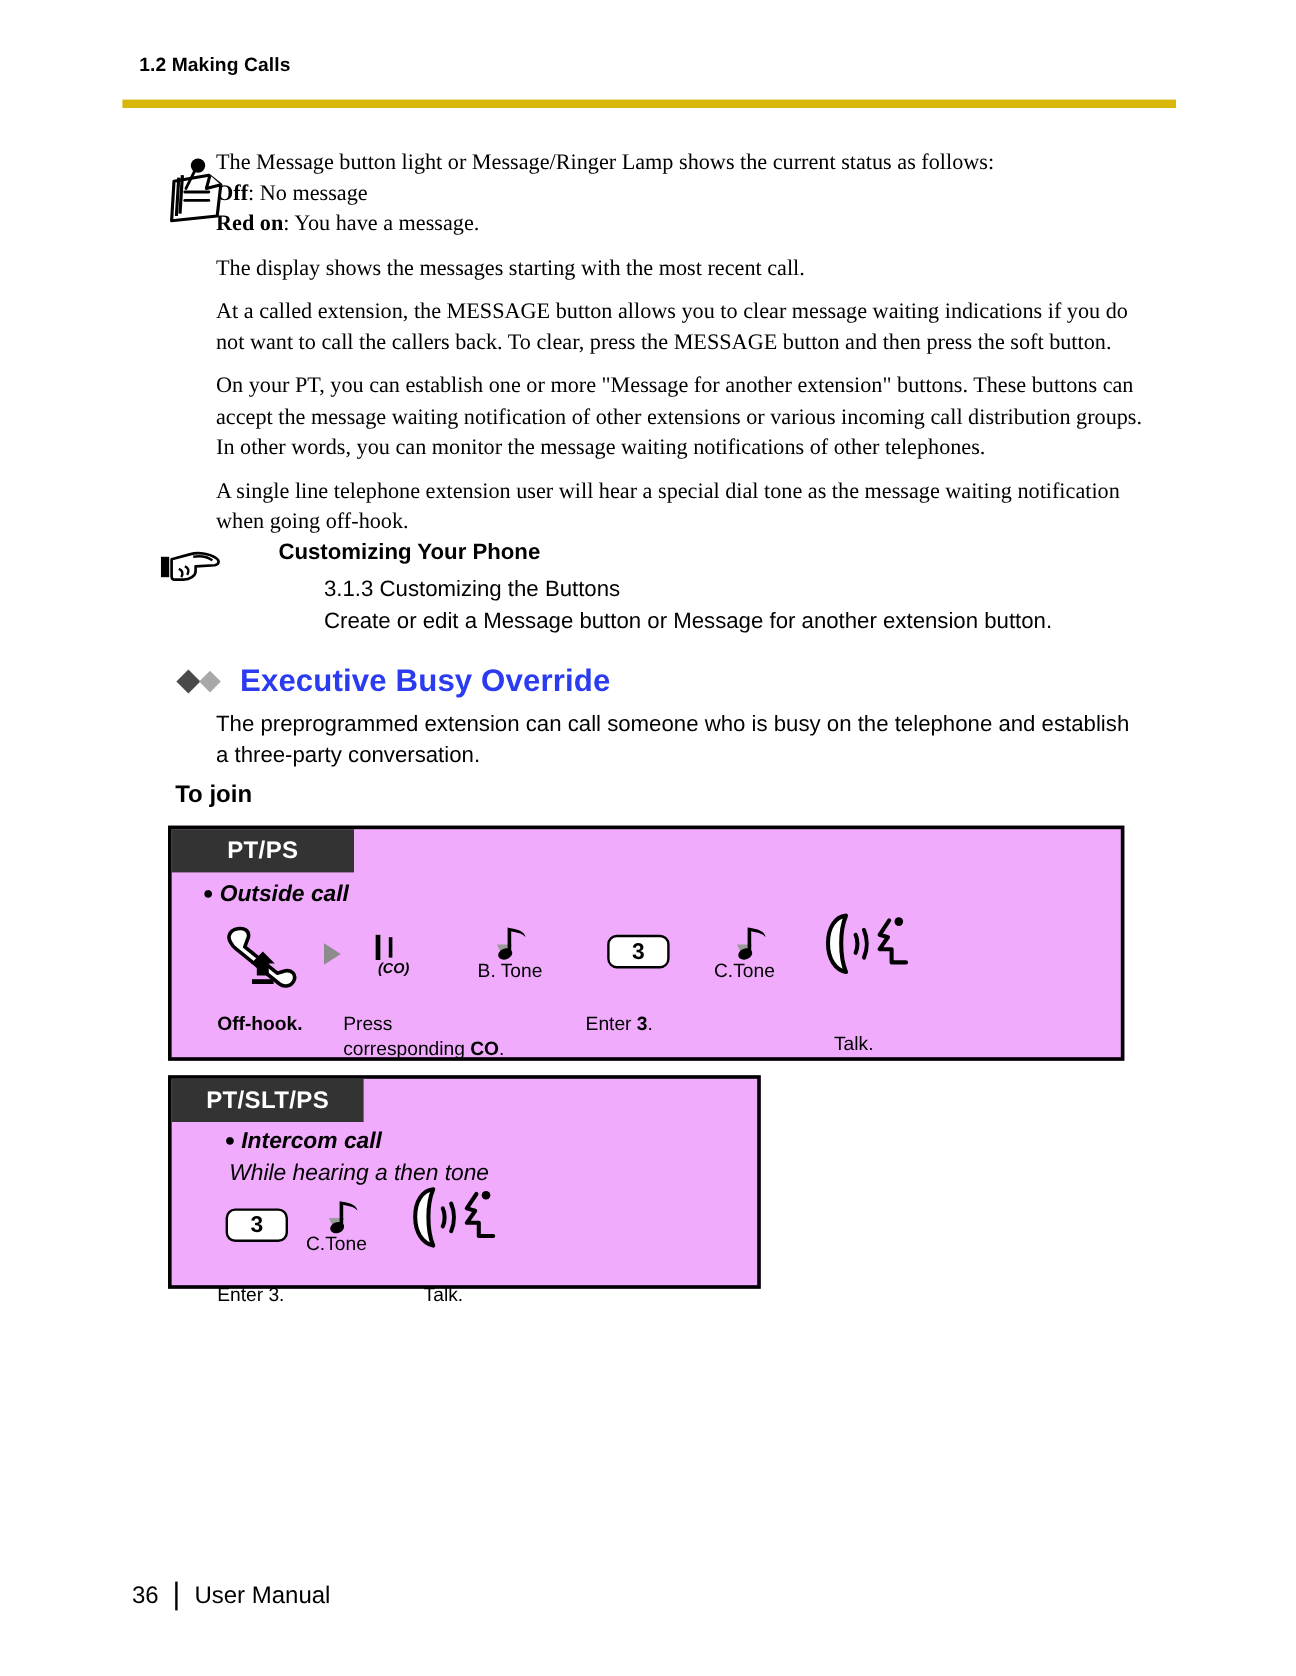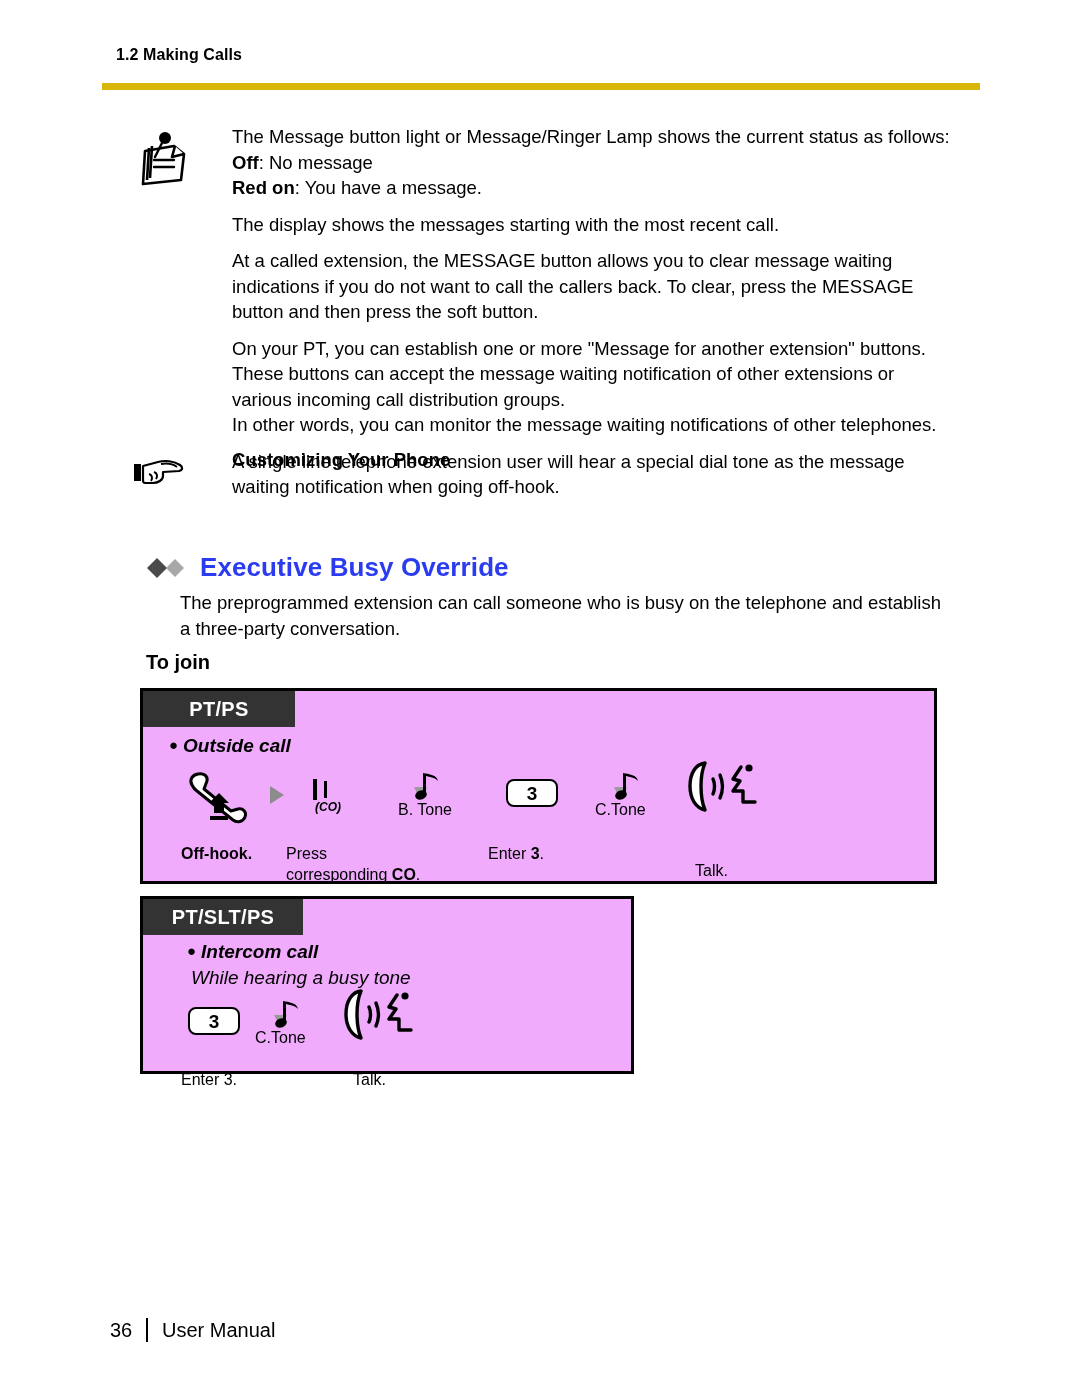--- a/index.html
+++ b/index.html
@@ -43,23 +43,24 @@
     width: 820px;
   }
   .note-icon {
     position: absolute;
     left: 0px;
     top: 4px;
     width: 66px;
     height: 66px;
   }
   .note-body {
-    margin-left: 100px;
+    margin-left: 48px;
     font-size: 18.5px;
     line-height: 25.5px;
+    font-family: Liberation Serif, serif;
   }
   .note-body p {
     margin: 0 0 11px 0;
   }
   .note-body p.tight {
     margin-bottom: 0;
   }
   .note-body b { font-weight: bold; }
 
   
@@ -284,20 +285,24 @@
   <span class="hand-icon">
     <svg viewBox="0 0 52 34" width="52" height="34" aria-hidden="true">
       <rect x="0" y="8" width="7" height="17" fill="#000"></rect>
       <path d="M9,10 L24,6 C31,4 40,5 46,9 C49,11 49,14 45,15 L29,16 L29,20 C29,24 24,27 19,27 L11,27 C9,27 9,25 9,24 Z" fill="#fff" stroke="#000" stroke-width="2.2" stroke-linejoin="round"></path>
       <path d="M20,16 C23,17 24,20 22,23" fill="none" stroke="#000" stroke-width="2"></path>
       <path d="M15,18 C18,19 19,22 17,25" fill="none" stroke="#000" stroke-width="2"></path>
       <path d="M27,8 C33,7 39,8 43,11" fill="none" stroke="#000" stroke-width="2"></path>
     </svg>
   </span>
   <div class="custom-title">Customizing Your Phone</div>
+  <div class="custom-lines">
+    <div>3.1.3 Customizing the Buttons</div>
+    <div>Create or edit a Message button or Message for another extension button.</div>
+  </div>
 </div>
 
 <div class="feature-heading">
   <span class="diamonds">
     <svg viewBox="0 0 44 22" width="44" height="22" aria-hidden="true">
       <polygon points="11,1 21,11 11,21 1,11" fill="#4a4a4a"></polygon>
       <polygon points="29,2 38,11 29,20 20,11" fill="#a8a8a8"></polygon>
     </svg>
   </span>
   <span class="feature-title">Executive Busy Override</span>
@@ -377,21 +382,21 @@
   </span>
   <span class="caption" style="left:552px; top:169px;">Talk.</span>
 </div>
 
 <div class="flow-box box2">
   <div class="flow-tag tag2">PT/SLT/PS</div>
 
   <div class="call-type" style="left:44px; top:42px;">
     <span class="dot">●</span><span>Intercom call</span>
   </div>
-  <div class="sub-note" style="left:48px; top:68px;">While hearing a busy tone</div>
+  <div class="sub-note" style="left:48px; top:68px;">While hearing a then tone</div>
 
   <span class="keycap" style="left:45px; top:108px;">3</span>
 
   <span class="step-icon" style="left:128px; top:96px;">
     <svg viewBox="0 0 34 40" width="34" height="40" aria-hidden="true">
       <polygon points="3,20 16,20 9,32" fill="#9a9a9a"></polygon>
       <path d="M12,27 L12,6 C18,7 26,8 27,14 C24,10 18,10 15,9 L15,27 Z" fill="#000"></path>
       <ellipse cx="10" cy="28" rx="6" ry="4.5" transform="rotate(-20 10 28)" fill="#000"></ellipse>
     </svg>
   </span>

